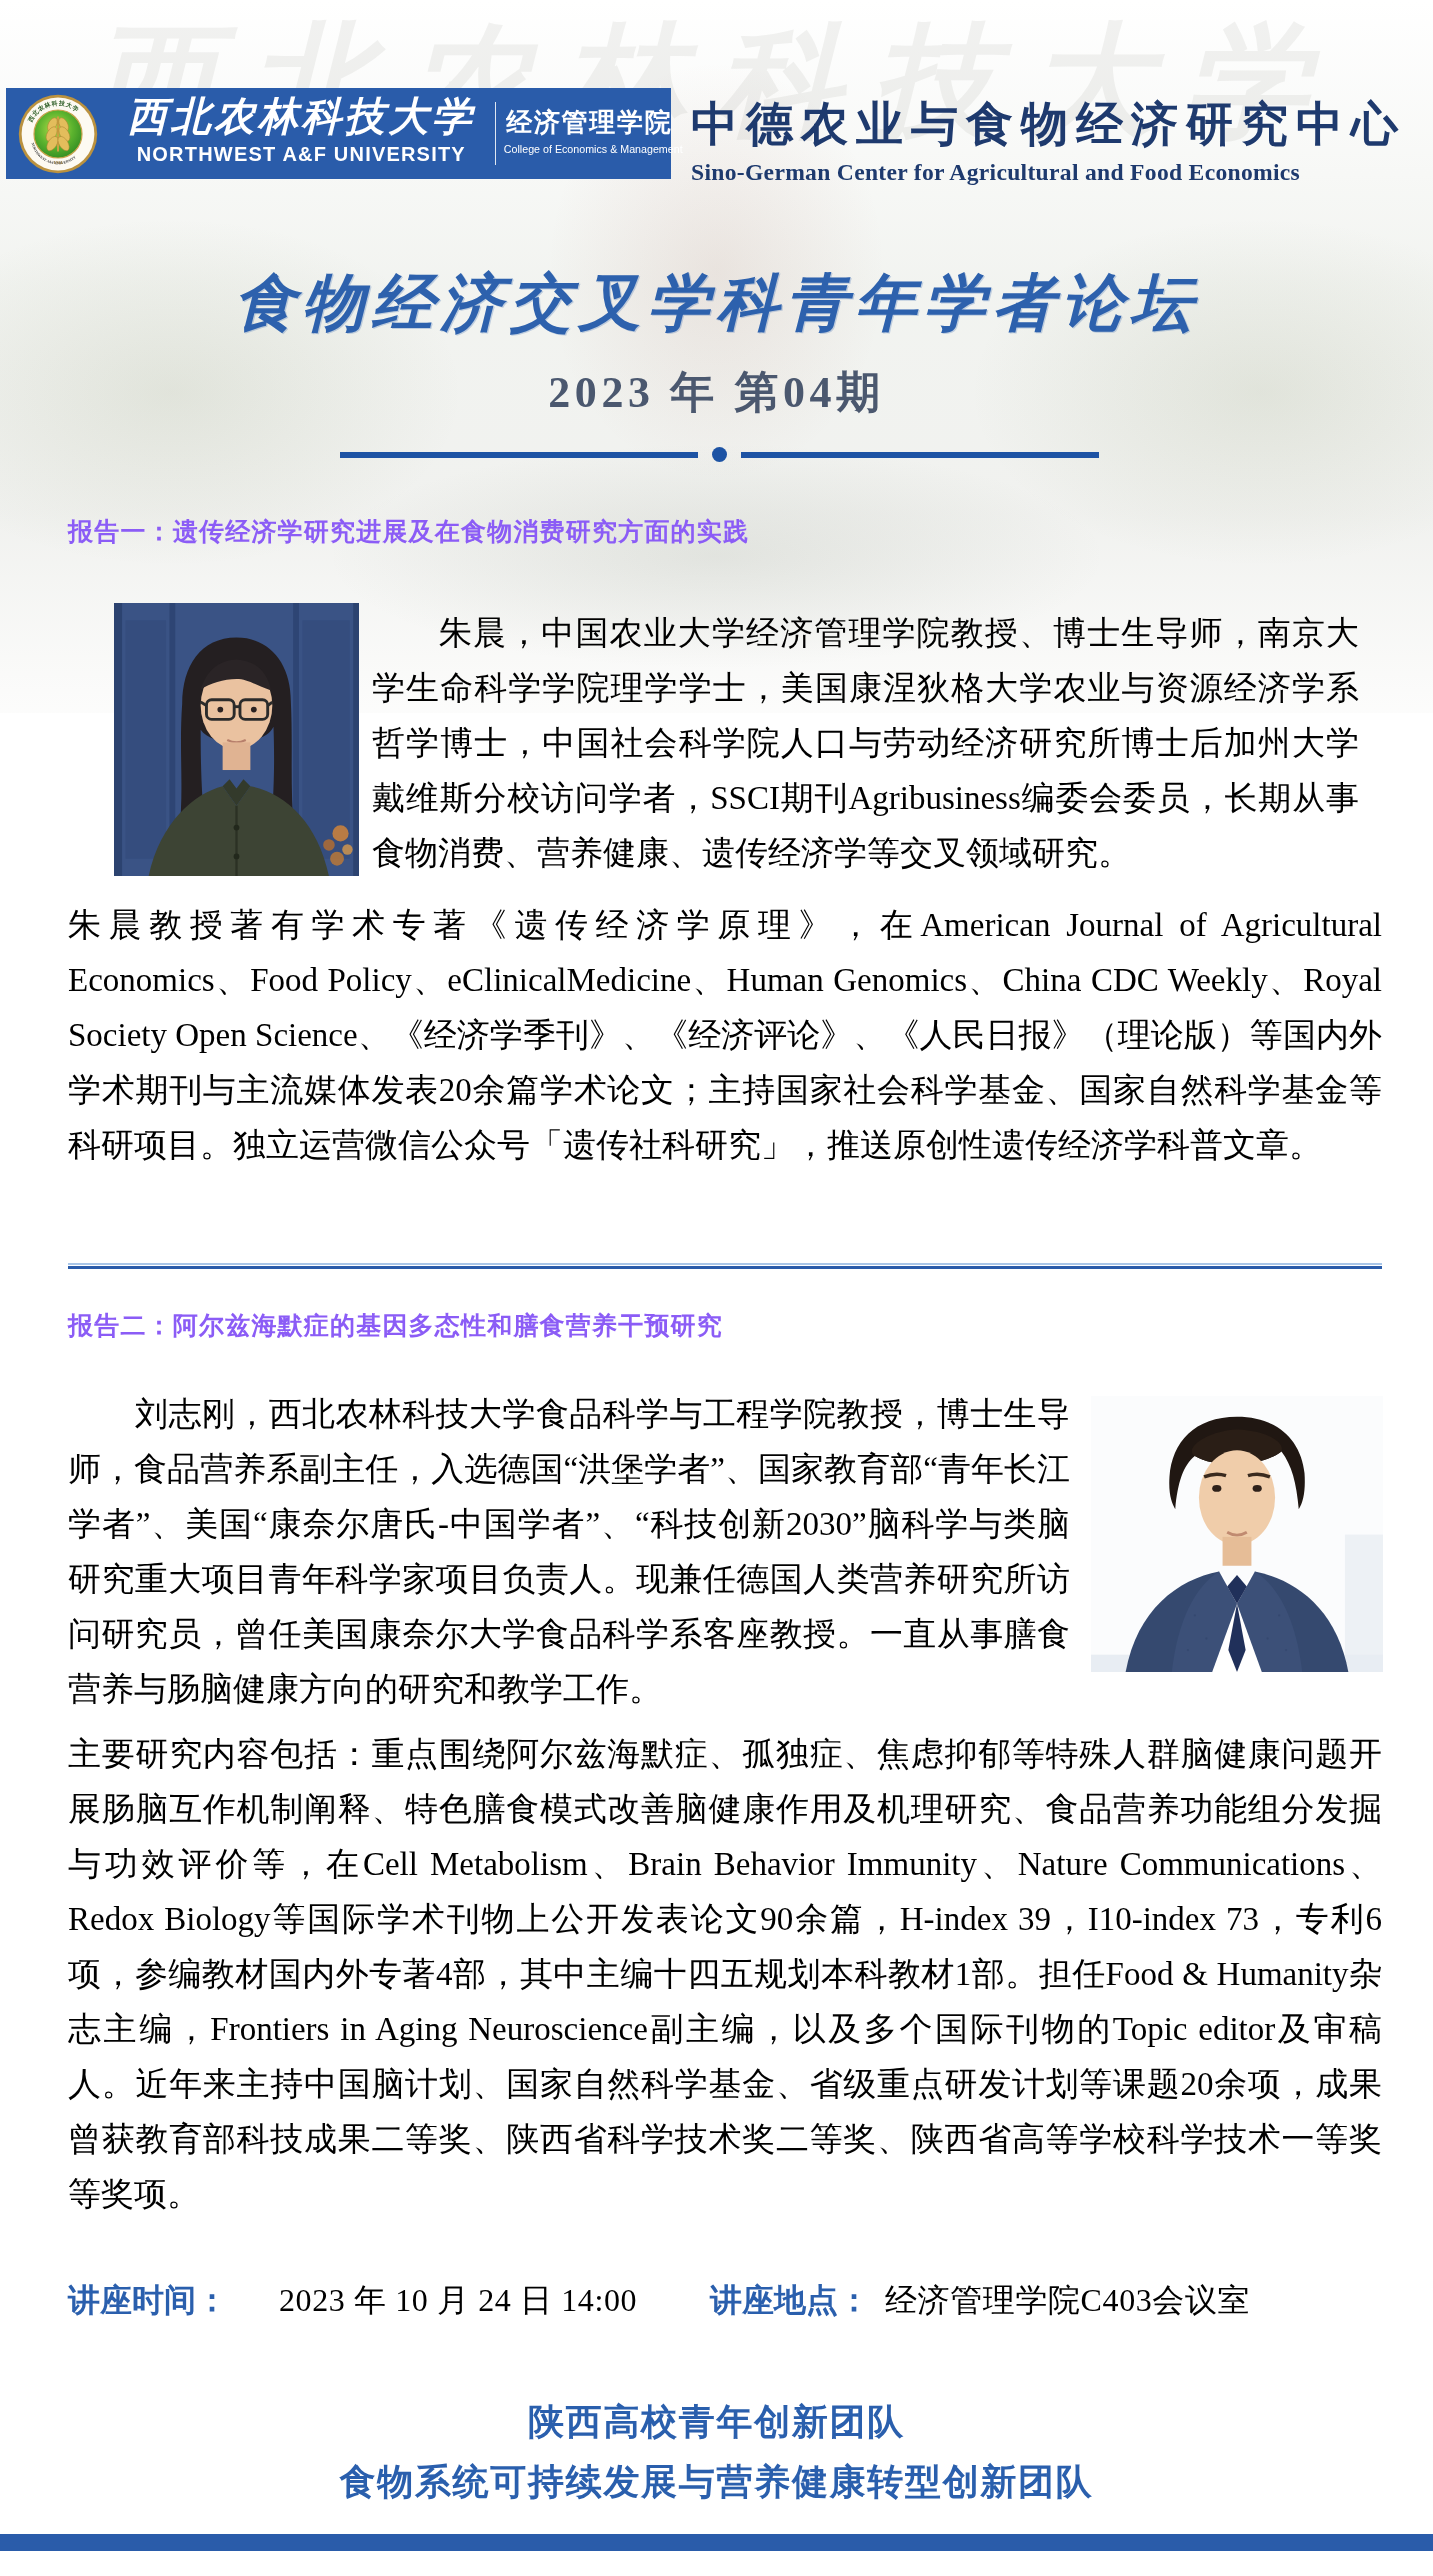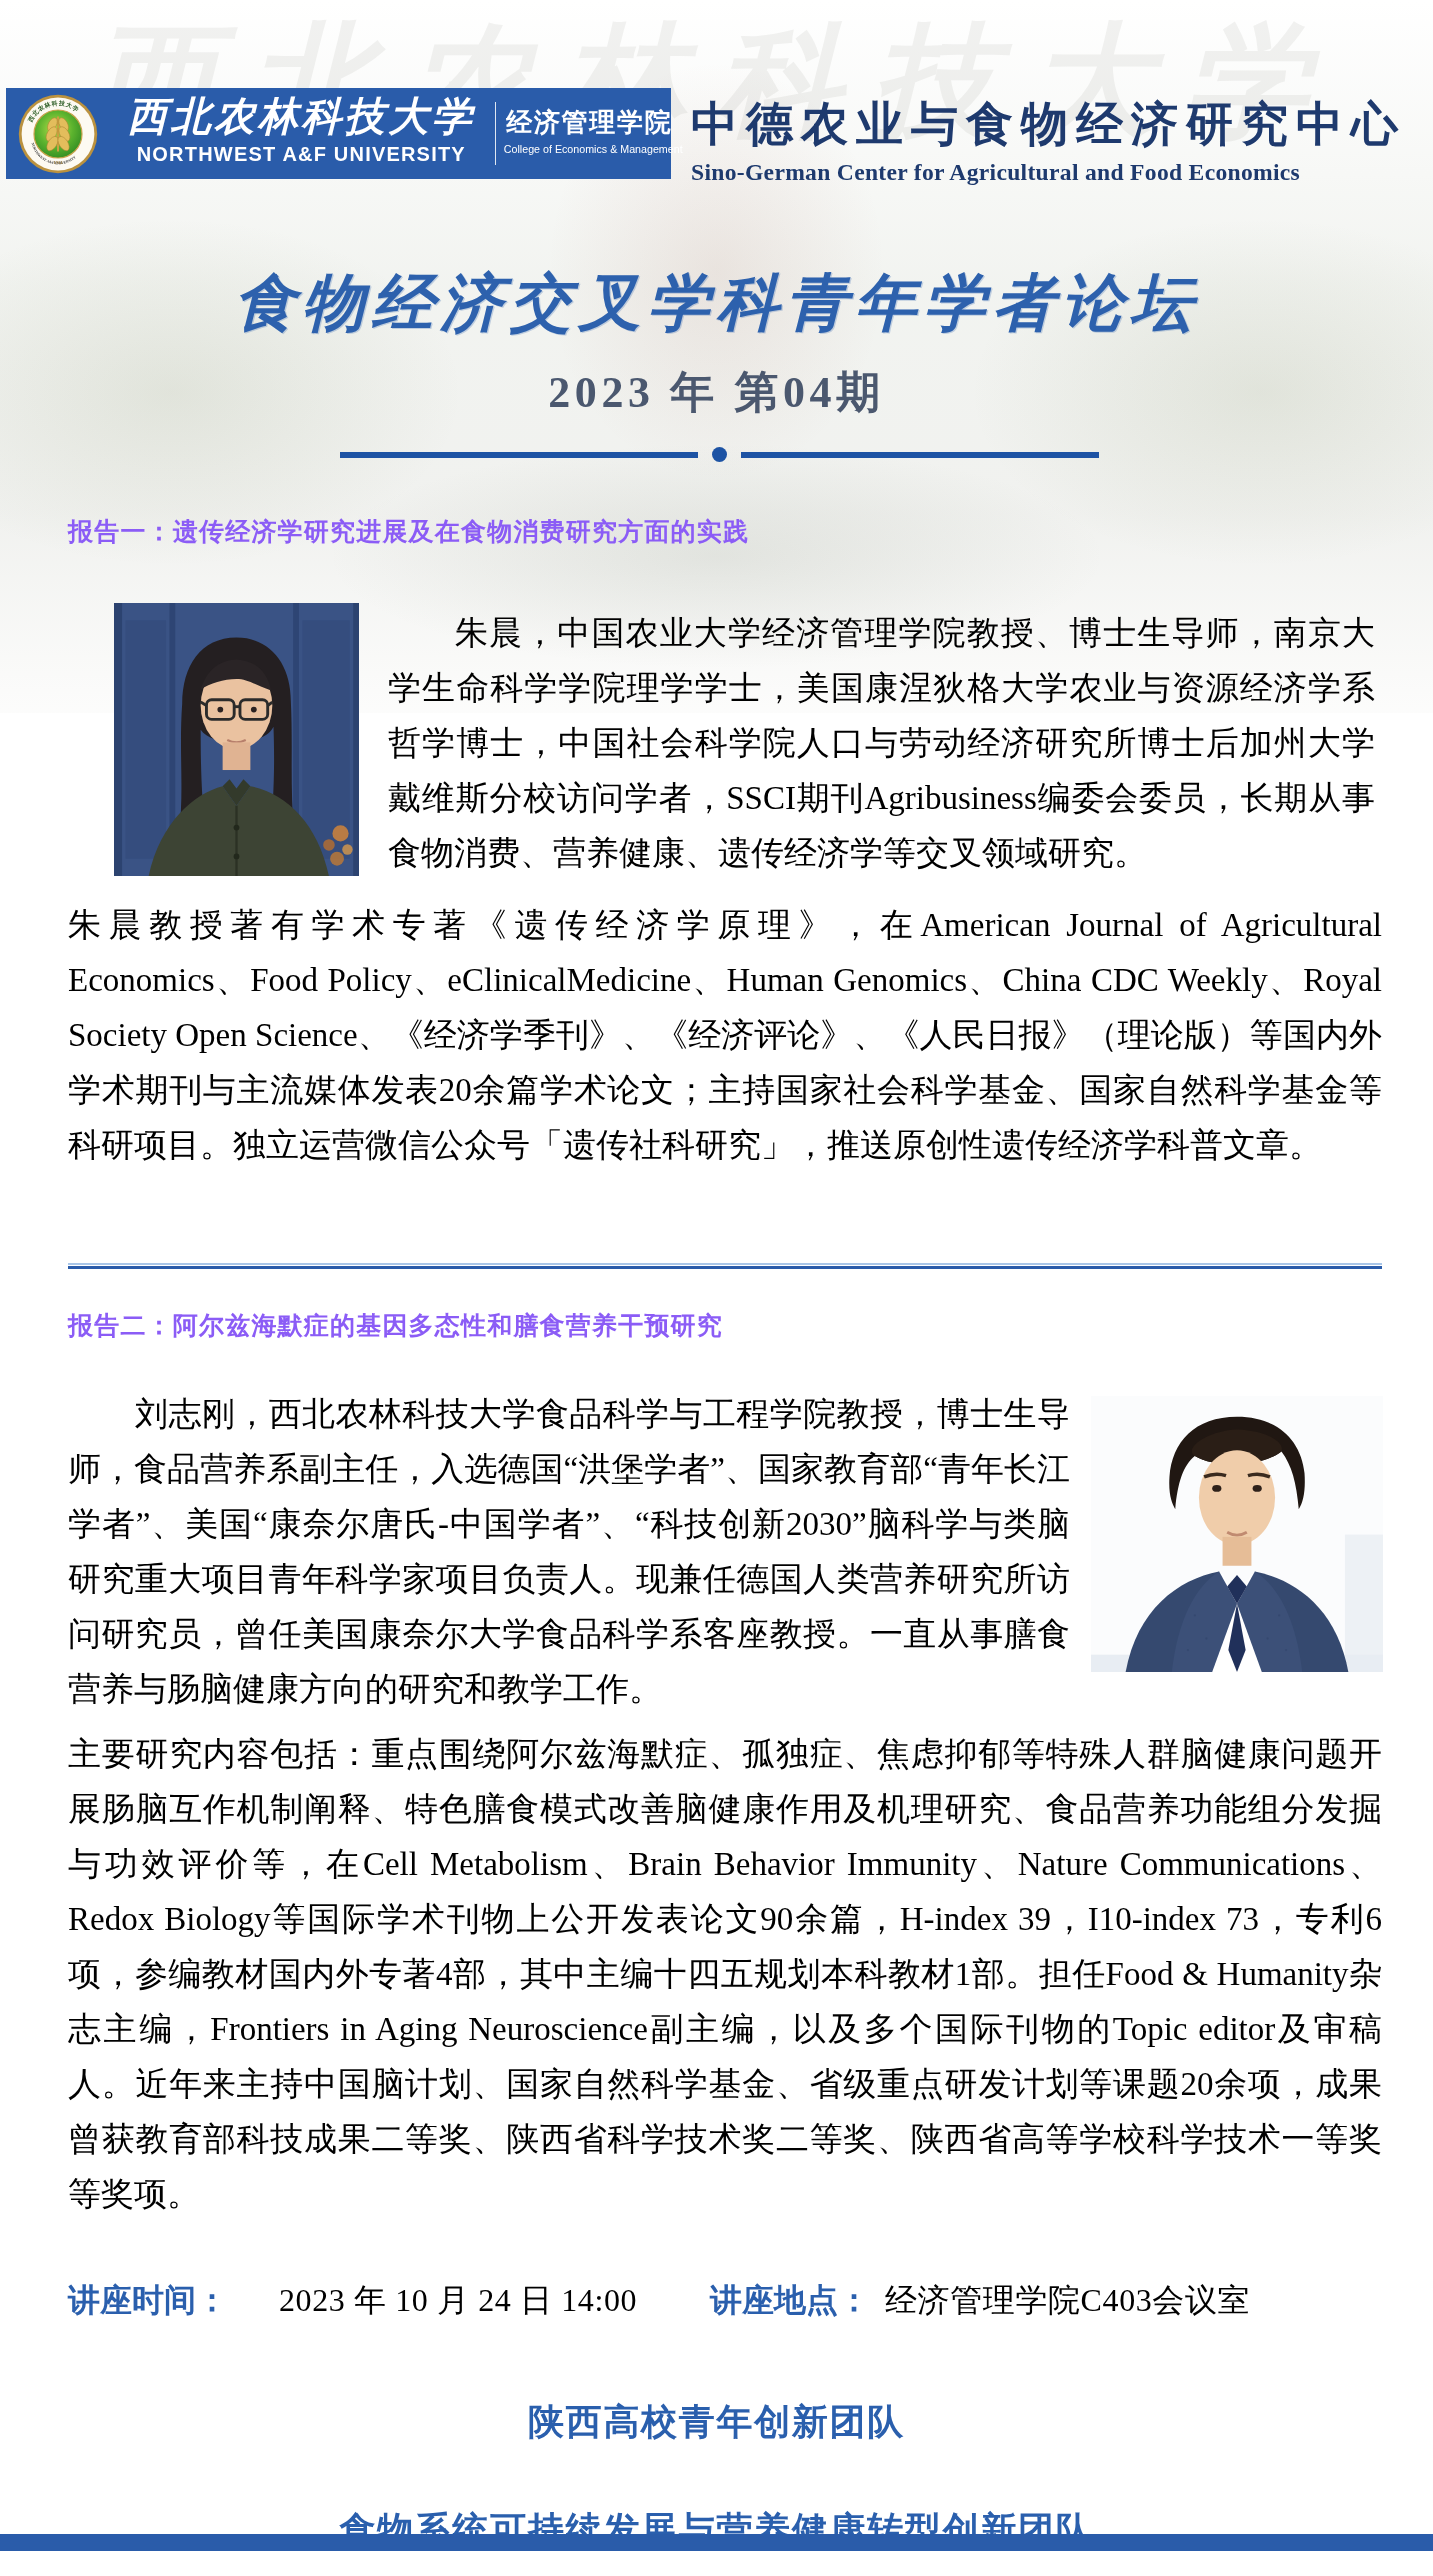--- a/index.html
+++ b/index.html
@@ -80,21 +80,21 @@
     left:68px; width:1315px;
     color:#8b5cf6; font-size:25px; font-weight:700; letter-spacing:1.2px; white-space:nowrap;
   }
   .h-r1 { top:515px; }
   .h-r2 { top:1309px; }
   
   .bodytext {
     font-size:33px; line-height:55px; text-align:justify; color:#000;
   }
   .indent { text-indent:67px; }
-  .p1a { left:388px; top:606px; width:987px; height:277px; }
+  .p1a { left:372px; top:606px; width:987px; height:277px; }
   .p1b { left:68px; top:898px; width:1314px; }
   .p2a { left:68px; top:1387px; width:1002px; height:332px; }
   .p2b { left:68px; top:1727px; width:1314px; }
   
   .photo1 { left:114px; top:603px; width:245px; height:273px; }
   .photo2 { left:1091px; top:1396px; width:292px; height:276px; }
   .photo1 svg, .photo2 svg { display:block; width:100%; height:100%; }
   
   .sec-divider-light { left:68px; top:1263px; width:1314px; height:1.7px; background:#a9c6e8; }
   .sec-divider-dark  { left:68px; top:1266px; width:1314px; height:2.9px; background:#2a5caa; }
@@ -105,21 +105,21 @@
   .sched-label { color:#2a5fad; font-size:32px; font-weight:700;
      font-family:"Liberation Sans","DejaVu Sans",sans-serif; margin-right:15px; }
   .sched-value { color:#000; font-size:32px; letter-spacing:0.6px; }
   
   .team-line {
     left:0; width:100%; text-align:center; color:#2a5fad;
     font-size:36px; font-weight:700; letter-spacing:1.7px;
     font-family:"Liberation Sans","DejaVu Sans",sans-serif; white-space:nowrap;
   }
   .team1 { top:2398px; }
-  .team2 { top:2458px;margin-top:48px; }
+  .team2 { top:2458px; }
   .bottom-bar { left:0; top:2534px; width:1433px; height:17.3px; background:#2a5caa; }
 </style>
 </head>
 <body>
 
 <div class="page">
 
   <div class="watermark"></div>
   <div class="stone-text">西北农林科技大学</div>
 

